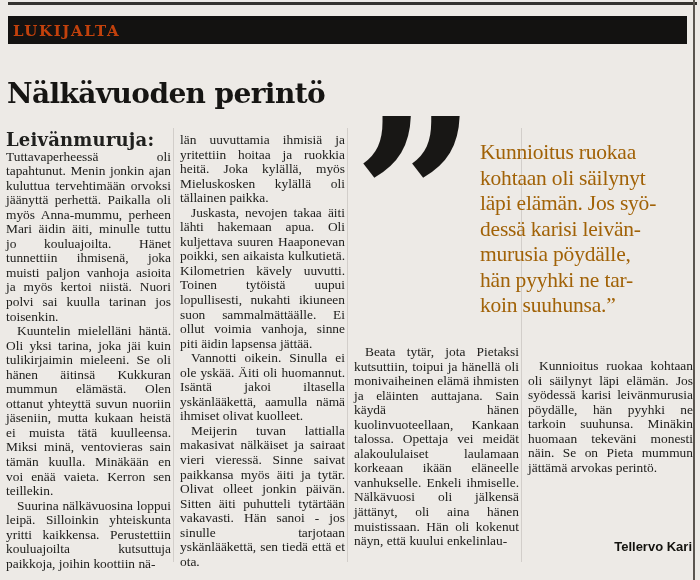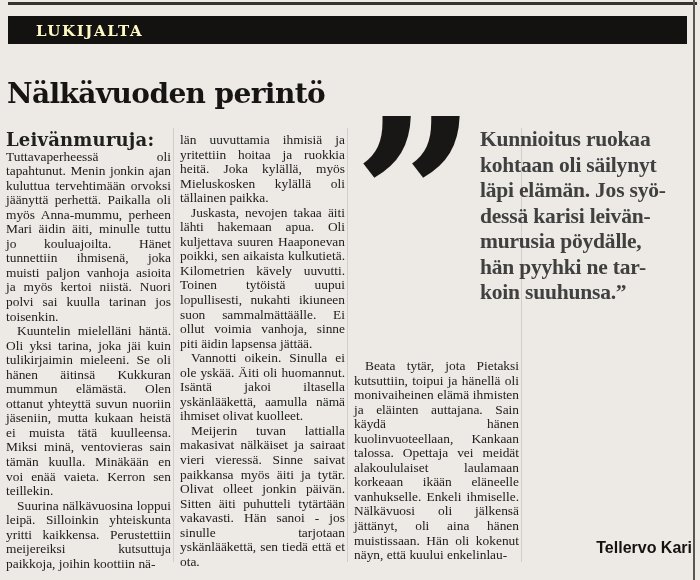--- a/index.html
+++ b/index.html
@@ -4,47 +4,47 @@
 <style>
   html,body{margin:0;padding:0;background:#d8d5d1;}
   .page{position:relative;width:700px;height:580px;background:#edeae6;
         font-family:"Liberation Serif",serif;color:#1d1d1b;overflow:hidden;}
 
   .toprule{position:absolute;left:8px;top:2px;width:689px;height:3px;background:#35332f;}
   .rightrule{position:absolute;left:693px;top:0;width:2px;height:580px;background:#5a554f;}
 
   .banner{position:absolute;left:8px;top:16px;width:679px;height:28px;background:#131211;
           display:flex;align-items:center;}
-  .kicker{color:#fef9c3;font-family:"DejaVu Serif",serif;font-weight:bold;
-          font-size:15px;letter-spacing:1.6px;padding-left:28px;padding-top:1px;}
+  .kicker{color:#c2410c;font-family:"DejaVu Serif",serif;font-weight:bold;
+          font-size:15px;letter-spacing:1.6px;padding-left:5px;padding-top:1px;}
 
   .headline{position:absolute;left:7px;top:58px;font-family:"DejaVu Serif",serif;
             font-weight:bold;font-size:28px;letter-spacing:-0.6px;color:#161513;white-space:nowrap;}
 
   .col{position:absolute;width:165px;font-size:13.4px;line-height:14.55px;
        text-align:justify;color:#20201e;}
   .col p{margin:0;}
   .col p.indent{text-indent:11px;}
   .lead{font-weight:bold;font-family:"DejaVu Serif",serif;font-size:18px;letter-spacing:0.2px;}
   #col1{left:6px;top:133px;}
   #col2{left:180px;top:133px;}
-  #col3{left:354px;top:359px;}
+  #col3{left:354px;top:345px;}
   #col4{left:528px;top:359px;}
 
   .colsep{position:absolute;top:128px;width:1px;height:434px;background:rgba(70,64,58,0.16);}
   #sep1{left:173px;} #sep2{left:347px;} #sep3{left:521px;}
 
   .pq-glyph{position:absolute;left:353px;top:90px;font-family:"DejaVu Serif",serif;
             font-weight:bold;font-size:215px;line-height:1;color:#181715;}
-  .pq-text{position:absolute;left:480px;top:127px;width:218px;
-           font-family:"Liberation Serif",serif;font-weight:bold;font-size:21.5px;
-           line-height:25.5px;letter-spacing:-0.2px;color:#404040;white-space:pre-line;}
+  .pq-text{position:absolute;left:480px;top:140px;width:218px;
+           font-family:"Liberation Serif",serif;font-weight:normal;font-size:21.5px;
+           line-height:25.5px;letter-spacing:-0.2px;color:#a16207;white-space:pre-line;}
 
   .byline{position:absolute;left:528px;top:539px;width:164px;text-align:right;
-          font-family:"Liberation Sans",sans-serif;font-weight:bold;font-size:16px;color:#14130f;}
+          font-family:"Liberation Sans",sans-serif;font-weight:bold;font-size:13px;color:#14130f;}
 </style>
 </head>
 <body>
 
 <div class="page">
 
   <div class="toprule"></div>
   <div class="rightrule"></div>
 
   <div class="banner">
@@ -53,21 +53,21 @@
 
   <h1 class="headline">Nälkävuoden perintö</h1>
 
   <div class="colsep" id="sep1"></div>
   <div class="colsep" id="sep2"></div>
   <div class="colsep" id="sep3"></div>
 
   <div class="col" id="col1">
     <p><span class="lead">Leivänmuruja:</span> <span>Tuttavaperheessä oli tapahtunut. Menin jonkin ajan kuluttua tervehtimään orvoksi jäänyttä perhettä. Paikalla oli myös Anna-mummu, perheen Mari äidin äiti, minulle tuttu jo kouluajoilta. Hänet tunnettiin ihmisenä, joka muisti paljon vanhoja asioita ja myös kertoi niistä. Nuori polvi sai kuulla tarinan jos toisenkin.</span></p>
     <p class="indent">Kuuntelin mielelläni häntä. Oli yksi tarina, joka jäi kuin tulikirjaimin mieleeni. Se oli hänen äitinsä Kukkuran mummun elämästä. Olen ottanut yhteyttä suvun nuoriin jäseniin, mutta kukaan heistä ei muista tätä kuulleensa. Miksi minä, ventovieras sain tämän kuulla. Minäkään en voi enää vaieta. Kerron sen teillekin.</p>
-    <p class="indent">Suurina nälkävuosina loppui leipä. Silloinkin yhteiskunta yritti kaikkensa. Perustettiin meijereiksi kutsuttuja paikkoja, joihin koottiin nä-</p>
+    <p class="indent">Suurina nälkävuosina loppui leipä. Silloinkin yhteiskunta yritti kaikkensa. Perustettiin kouluajoilta kutsuttuja paikkoja, joihin koottiin nä-</p>
   </div>
 
   <div class="col" id="col2">
     <p>län uuvuttamia ihmisiä ja yritettiin hoitaa ja ruokkia heitä. Joka kylällä, myös Mieluskosken kylällä oli tällainen paikka.</p>
     <p class="indent">Juskasta, nevojen takaa äiti lähti hakemaan apua. Oli kuljettava suuren Haaponevan poikki, sen aikaista kulkutietä. Kilometrien kävely uuvutti. Toinen tytöistä uupui lopullisesti, nukahti ikiuneen suon sammalmättäälle. Ei ollut voimia vanhoja, sinne piti äidin lapsensa jättää.</p>
     <p class="indent">Vannotti oikein. Sinulla ei ole yskää. Äiti oli huomannut. Isäntä jakoi iltasella yskänlääkettä, aamulla nämä ihmiset olivat kuolleet.</p>
     <p class="indent">Meijerin tuvan lattialla makasivat nälkäiset ja sairaat vieri vieressä. Sinne saivat paikkansa myös äiti ja tytär. Olivat olleet jonkin päivän. Sitten äiti puhutteli tytärtään vakavasti. Hän sanoi - jos sinulle tarjotaan yskänlääkettä, sen tiedä että et ota.</p>
   </div>
 
   <div class="pq-glyph">”</div>
@@ -77,17 +77,18 @@
 dessä karisi leivän-
 murusia pöydälle,
 hän pyyhki ne tar-
 koin suuhunsa.”</div>
 
   <div class="col" id="col3">
     <p class="indent">Beata tytär, jota Pietaksi kutsuttiin, toipui ja hänellä oli monivaiheinen elämä ihmisten ja eläinten auttajana. Sain käydä hänen kuolinvuoteellaan, Kankaan talossa. Opettaja vei meidät alakoululaiset laulamaan korkeaan ikään eläneelle vanhukselle. Enkeli ihmiselle. Nälkävuosi oli jälkensä jättänyt, oli aina hänen muistissaan. Hän oli kokenut näyn, että kuului enkelinlau-</p>
   </div>
 
   <div class="col" id="col4">
+    <p class="indent">Kunnioitus ruokaa kohtaan oli säilynyt läpi elämän. Jos syödessä karisi leivänmurusia pöydälle, hän pyyhki ne tarkoin suuhunsa. Minäkin huomaan tekeväni monesti näin. Se on Pieta mummun jättämä arvokas perintö.</p>
   </div>
 
   <div class="byline">Tellervo Kari</div>
 
 </div>
 
 </body></html>

